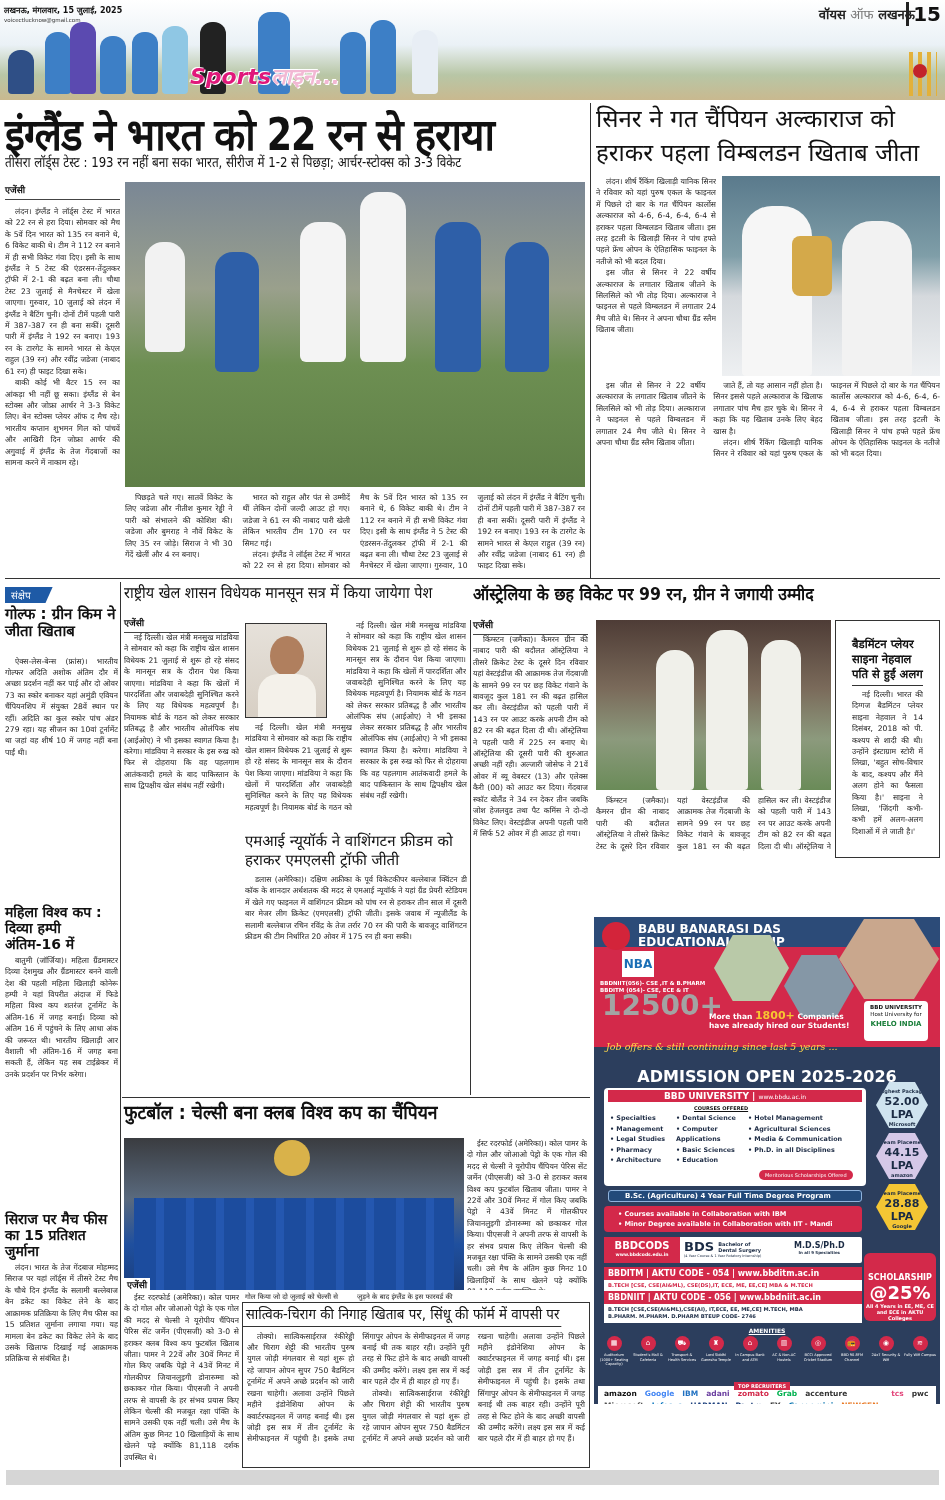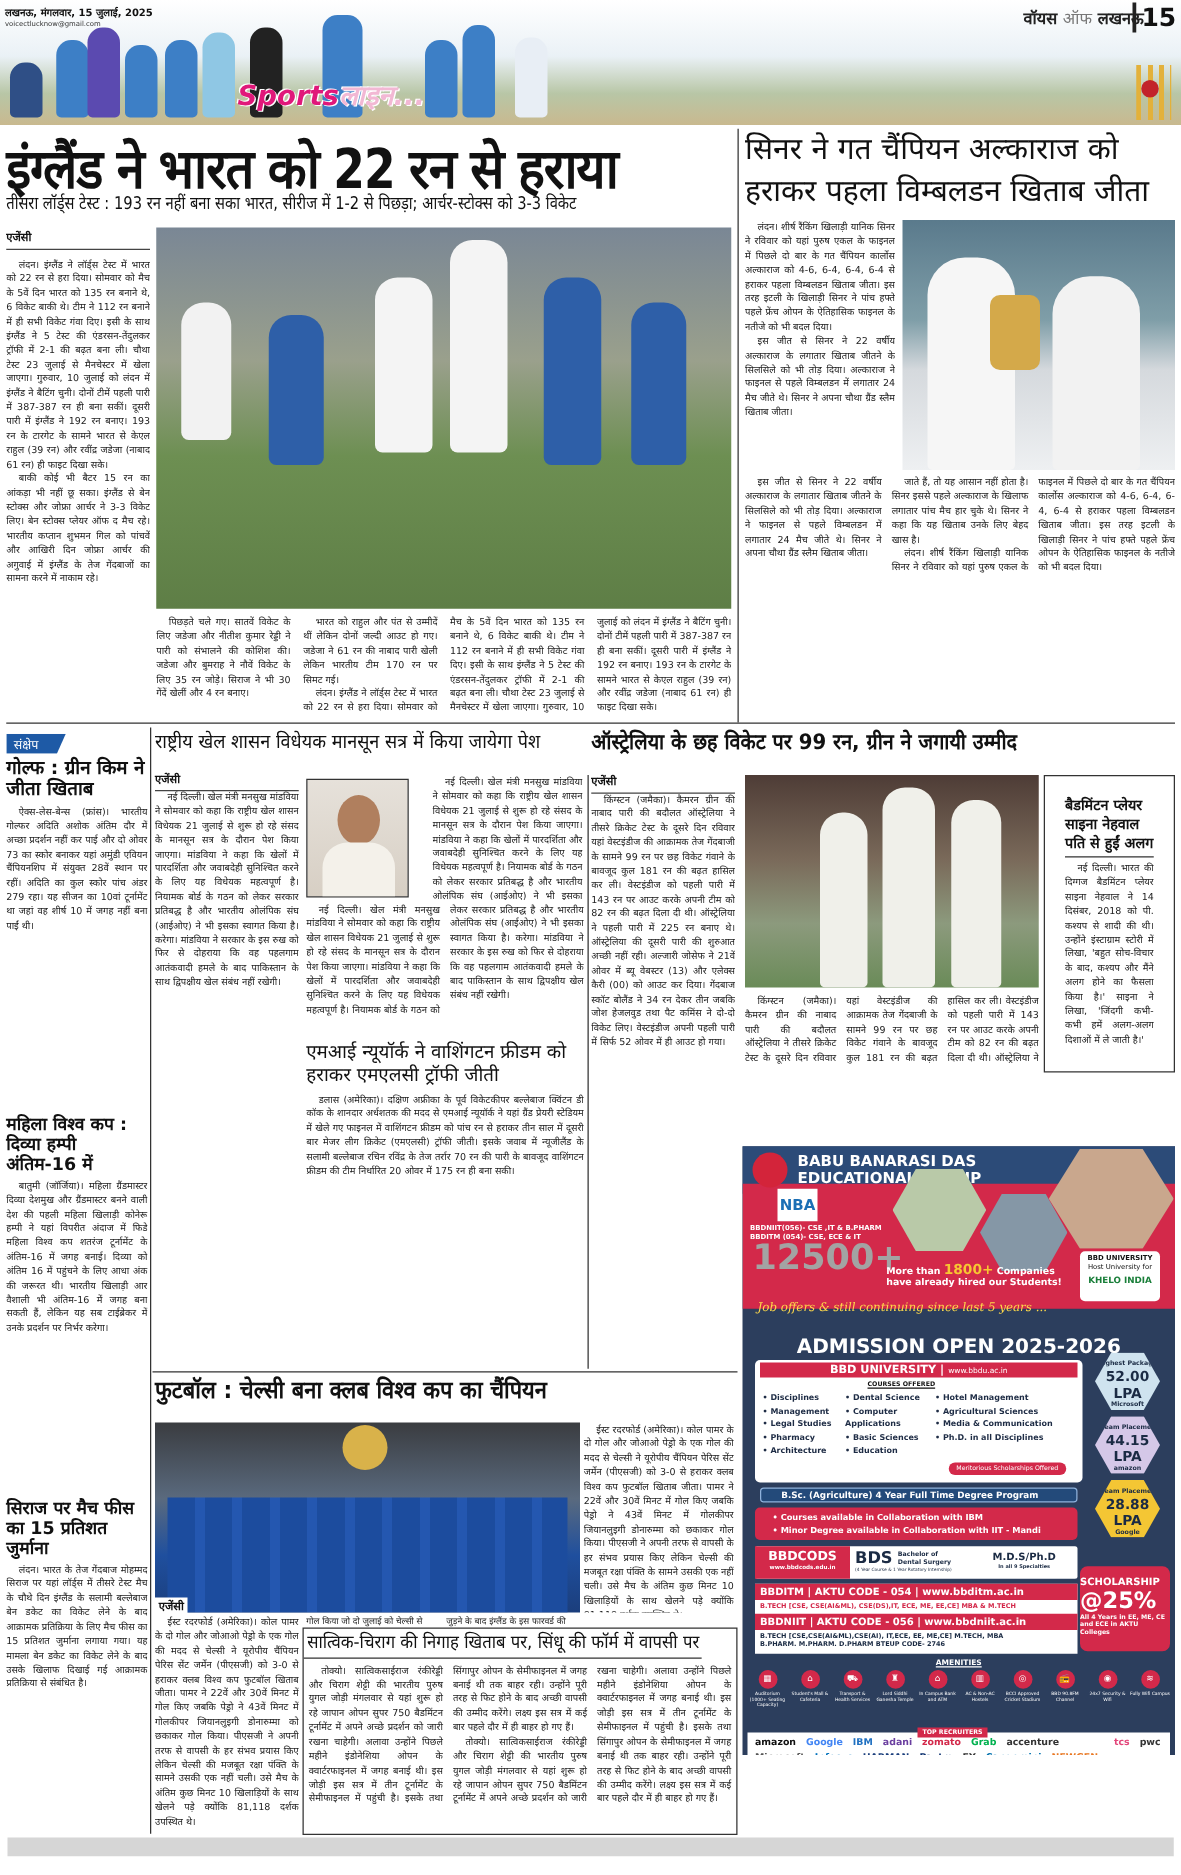--- a/index.html
+++ b/index.html
@@ -56,21 +56,21 @@
 .ad .cods .l{left:0;top:0;width:76px;height:26px;background:#d3294a;color:#fff;font-weight:bold;font-size:10px;line-height:14px;text-align:center;padding-top:2px}
 .ad .cods .l span{display:block;font-size:4.5px;line-height:5px}
 .ad .cods .m{left:80px;top:2px;font-size:12px;font-weight:bold;color:#1b2b44}
 .ad .cods .m span{font-size:5px;display:inline-block;line-height:6px;vertical-align:middle}
 .ad .cods .r{left:190px;top:4px;font-size:8px;font-weight:bold;color:#1b2b44;text-align:center}
 .ad .cods .r span{display:block;font-size:4px}
 .ad .itm{left:10px;top:350px;width:258px;height:56px;background:#fff}
 .ad .itmh{height:13px;background:#d3294a;color:#fff;font-weight:bold;font-size:8px;line-height:13px;padding-left:4px;position:relative}
 .ad .itmb{font-size:5.2px;color:#1b2b44;font-weight:bold;padding:2px 4px;line-height:7px}
 .ad .itmb .r{color:#d3294a}
-.ad .sch{left:270px;top:336px;width:72px;height:68px;background:#d3294a;border-radius:6px;color:#fff;font-weight:bold;font-size:8px;padding-top:8px;line-height:10px}
+.ad .sch{left:270px;top:336px;width:72px;height:68px;background:#d3294a;border-radius:6px;color:#fff;text-align:center;font-weight:bold;font-size:8px;padding-top:20px;line-height:10px}
 .ad .sch b{font-size:18px;display:block;line-height:20px}
 .ad .sch span{font-size:5px;display:block;line-height:6px}
 .ad .amen{left:0;top:410px;width:346px;text-align:center;color:#fff;font-size:6px;font-weight:bold;text-decoration:underline}
 .ad .amens{left:4px;top:419px;width:338px;display:flex;justify-content:space-between}
 .ad .am{width:32px;text-align:center;color:#fff;font-size:3.6px;line-height:4.5px}
 .ad .am i{display:block;width:15px;height:15px;border-radius:50%;background:#d3294a;margin:0 auto 2px;font-style:normal;font-size:7px;line-height:15px}
 .ad .recr{left:4px;top:469px;width:338px;height:40px;background:#fff}
 .ad .rech{left:140px;top:465px;background:#d3294a;color:#fff;font-size:5px;font-weight:bold;padding:1px 4px}
 .ad .logos{left:10px;top:472px;width:330px;font-size:7.5px;font-weight:bold;display:flex;flex-wrap:wrap;gap:3px 8px}
 .ad .addr{left:4px;top:509px;width:338px;height:30px;background:#d3294a;color:#fff;text-align:center;font-size:6.4px;font-weight:bold;line-height:12px;padding-top:2px}
@@ -140,21 +140,21 @@
   <p>इस जीत से सिनर ने 22 वर्षीय अल्काराज के लगातार खिताब जीतने के सिलसिले को भी तोड़ दिया। अल्काराज ने फाइनल से पहले विम्बलडन में लगातार 24 मैच जीते थे। सिनर ने अपना चौथा ग्रैंड स्लैम खिताब जीता।</p>
   <p>जाते हैं, तो यह आसान नहीं होता है। सिनर इससे पहले अल्काराज के खिलाफ लगातार पांच मैच हार चुके थे। सिनर ने कहा कि यह खिताब उनके लिए बेहद खास है।</p>
   <p>लंदन। शीर्ष रैंकिंग खिलाड़ी यानिक सिनर ने रविवार को यहां पुरुष एकल के फाइनल में पिछले दो बार के गत चैंपियन कार्लोस अल्काराज को 4-6, 6-4, 6-4, 6-4 से हराकर पहला विम्बलडन खिताब जीता। इस तरह इटली के खिलाड़ी सिनर ने पांच हफ्ते पहले फ्रेंच ओपन के ऐतिहासिक फाइनल के नतीजे को भी बदल दिया।</p>
 </div>
 
 <div class="abs rule-h" style="left:5px;top:578px;width:935px"></div>
 
 <div class="abs" style="left:5px;top:584px;width:113px">
   <span class="tag">संक्षेप</span>
   <div class="hd" style="font-size:15px;margin-top:3px">गोल्फ : ग्रीन किम ने जीता खिताब</div>
-  <div class="txt" style="margin-top:3px;height:240px;overflow:hidden">
+  <div class="txt" style="margin-top:15px;height:240px;overflow:hidden">
       <p>ऐक्स-लेस-बेन्स (फ्रांस)। भारतीय गोल्फर अदिति अशोक अंतिम दौर में अच्छा प्रदर्शन नहीं कर पाई और दो ओवर 73 का स्कोर बनाकर यहां अमुंडी एवियन चैंपियनशिप में संयुक्त 28वें स्थान पर रहीं। अदिति का कुल स्कोर पांच अंडर 279 रहा। यह सीजन का 10वां टूर्नामेंट था जहां वह शीर्ष 10 में जगह नहीं बना पाईं थी।</p>
     </div>
   <div class="hd" style="font-size:14px;margin-top:8px">महिला विश्व कप : दिव्या हम्पी अंतिम-16 में</div>
   <div class="txt" style="margin-top:3px;height:250px;overflow:hidden">
       <p>बातुमी (जॉर्जिया)। महिला ग्रैंडमास्टर दिव्या देशमुख और ग्रैंडमास्टर बनने वाली देश की पहली महिला खिलाड़ी कोनेरू हम्पी ने यहां विपरीत अंदाज में फिडे महिला विश्व कप शतरंज टूर्नामेंट के अंतिम-16 में जगह बनाई। दिव्या को अंतिम 16 में पहुंचने के लिए आधा अंक की जरूरत थी। भारतीय खिलाड़ी आर वैशाली भी अंतिम-16 में जगह बना सकती हैं, लेकिन यह सब टाईब्रेकर में उनके प्रदर्शन पर निर्भर करेगा।</p>
     </div>
   <div class="hd" style="font-size:14px;margin-top:6px">सिराज पर मैच फीस का 15 प्रतिशत जुर्माना</div>
   <div class="txt" style="margin-top:3px;height:215px;overflow:hidden">
       <p>लंदन। भारत के तेज गेंदबाज मोहम्मद सिराज पर यहां लॉर्ड्स में तीसरे टेस्ट मैच के चौथे दिन इंग्लैंड के सलामी बल्लेबाज बेन डकेट का विकेट लेने के बाद आक्रामक प्रतिक्रिया के लिए मैच फीस का 15 प्रतिशत जुर्माना लगाया गया। यह मामला बेन डकेट का विकेट लेने के बाद उसके खिलाफ दिखाई गई आक्रामक प्रतिक्रिया से संबंधित है।</p>
     </div>
@@ -232,21 +232,21 @@
       <div style="color:#1a7f3a;font-size:7px;margin-top:3px">KHELO INDIA</div>
     </div>
   <div class="abs joboffer">Job offers &amp; still continuing since last 5 years ...</div>
 
   <div class="abs adm">ADMISSION OPEN 2025-2026</div>
   <div class="abs uni"></div>
   <div class="abs unihdr"><span style="font-size:9px;font-weight:bold">BBD UNIVERSITY</span> | <span>www.bbdu.ac.in</span></div>
   <div class="abs co">COURSES OFFERED</div>
   <div class="abs courses" style="display:flex;gap:8px">
     <div id="c1" style="width:58px">
-        <div>• Disciplines</div>
+        <div>• Specialties</div>
         <div>• Management</div>
         <div>• Legal Studies</div>
         <div>• Pharmacy</div>
         <div>• Architecture</div>
       </div>
       <div id="c2" style="width:64px">
         <div>• Dental Science</div>
         <div>• Computer Applications</div>
         <div>• Basic Sciences</div>
         <div>• Education</div>

